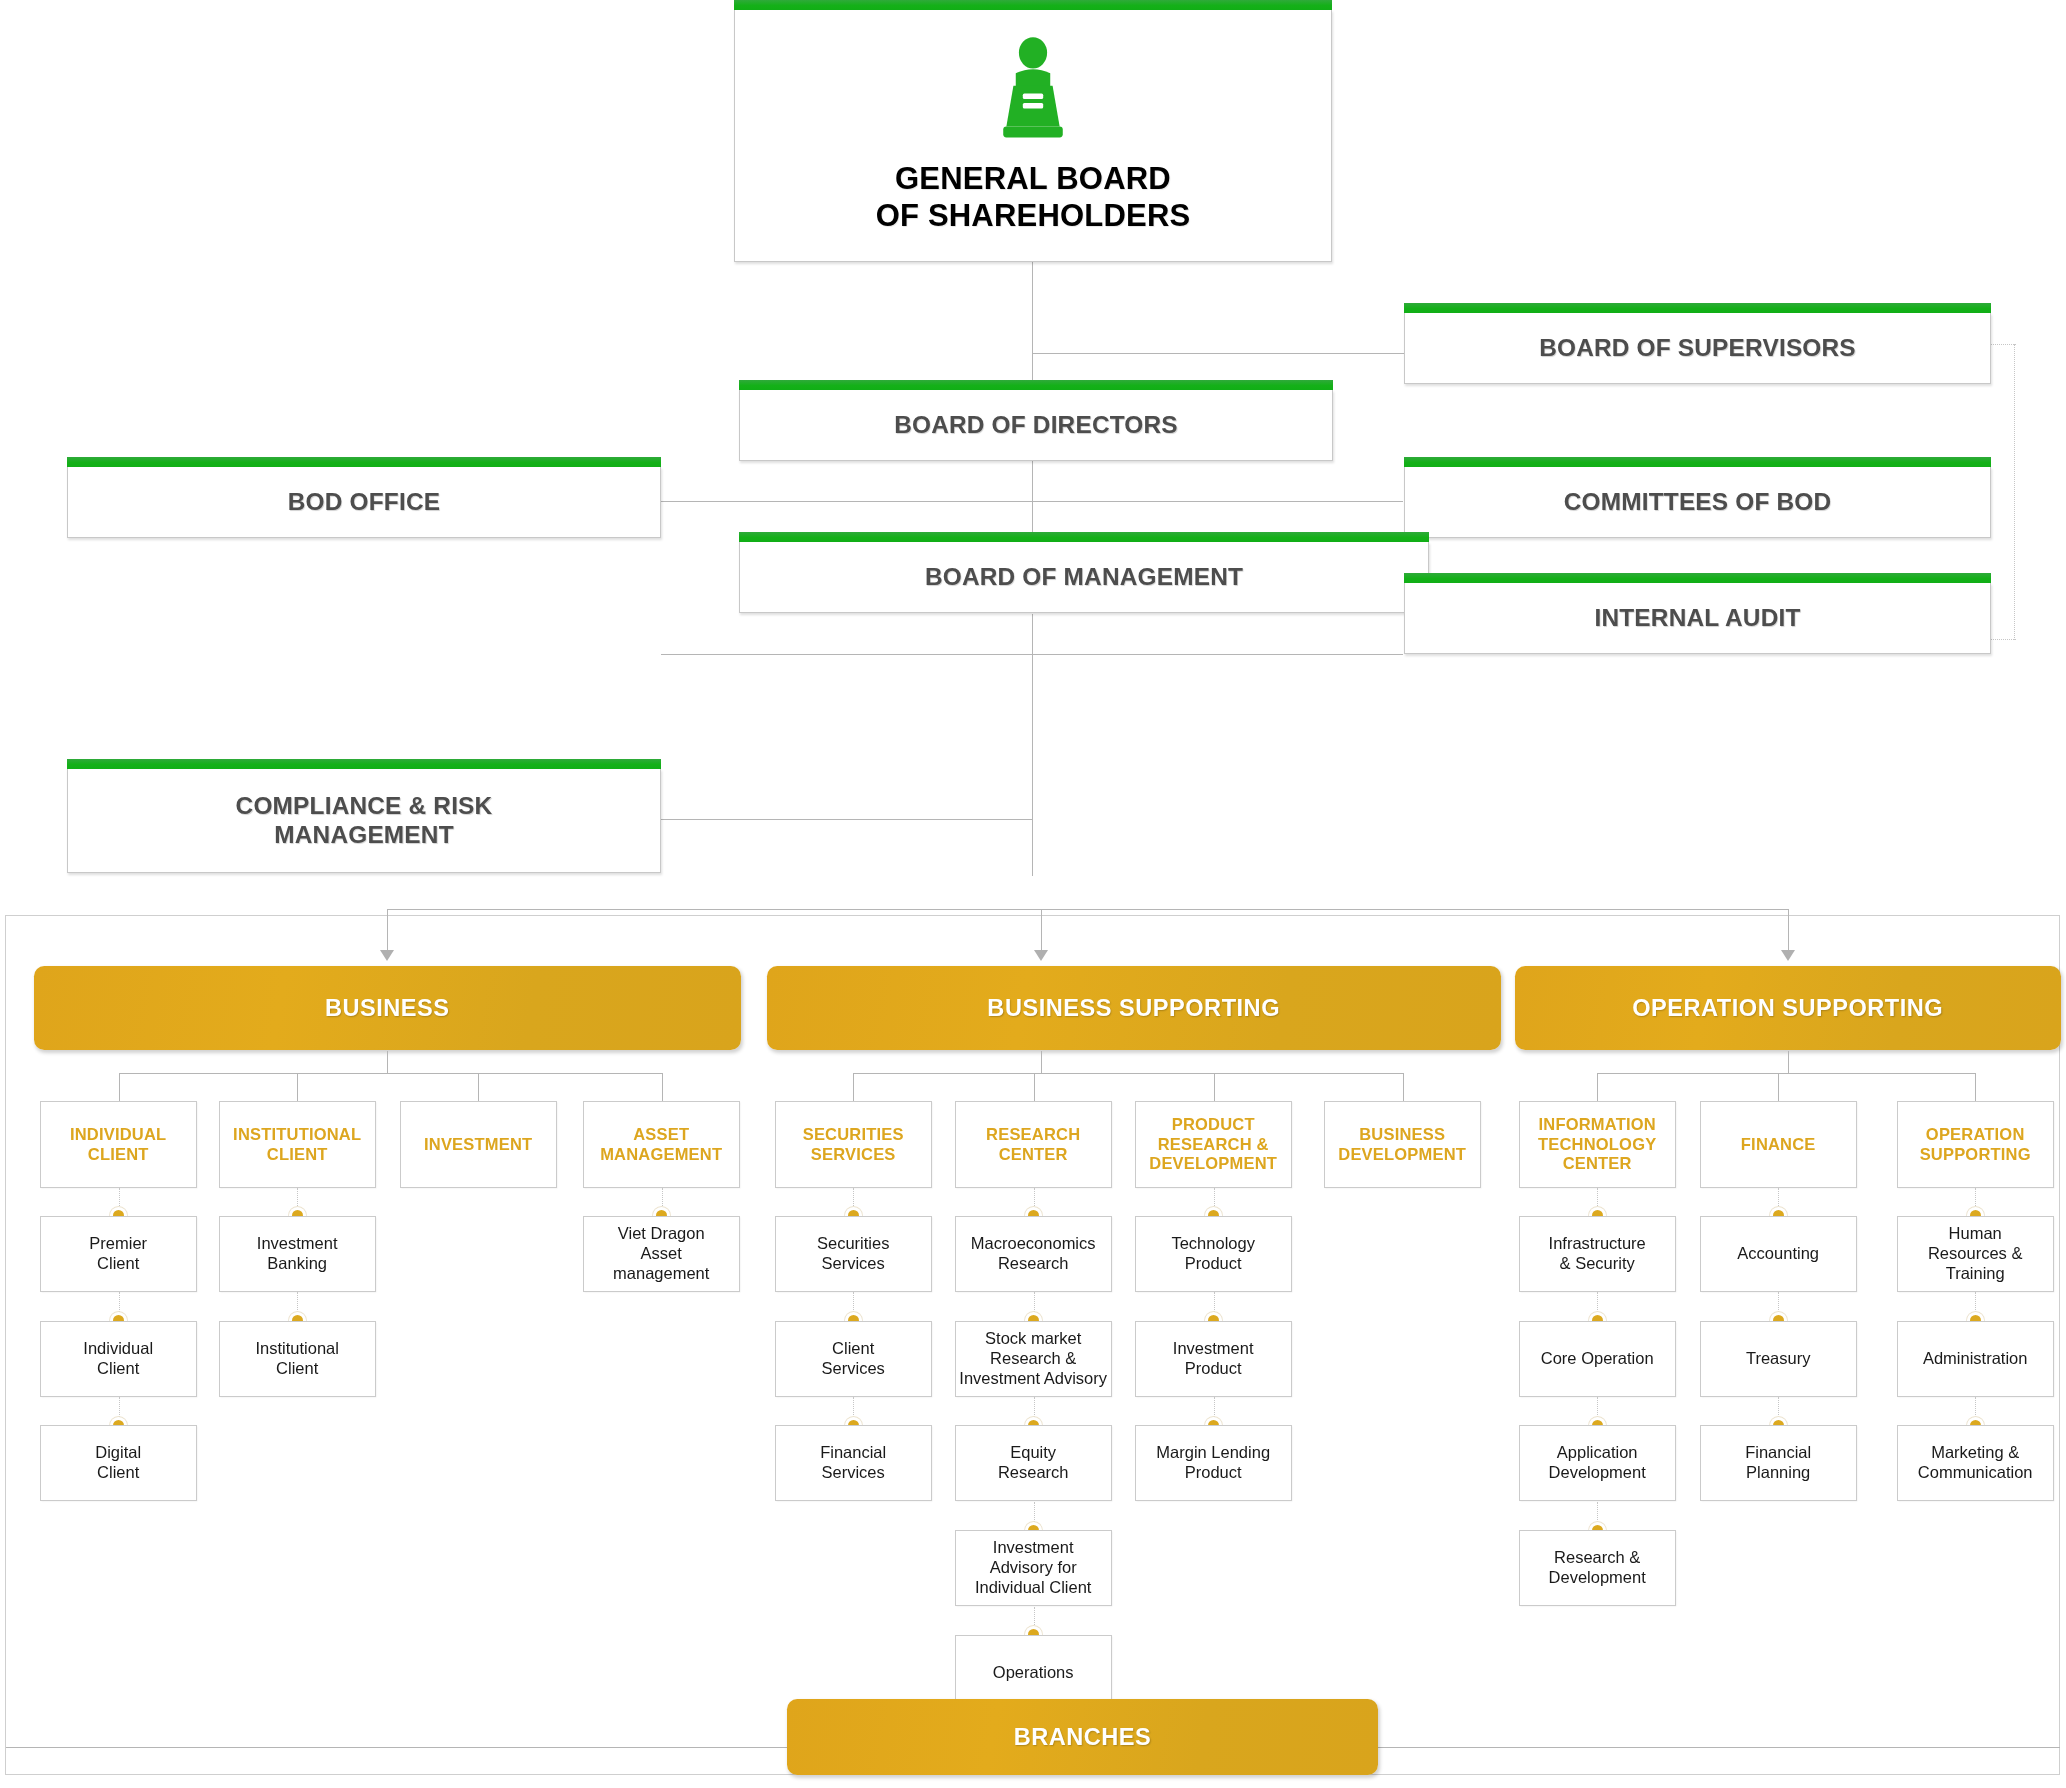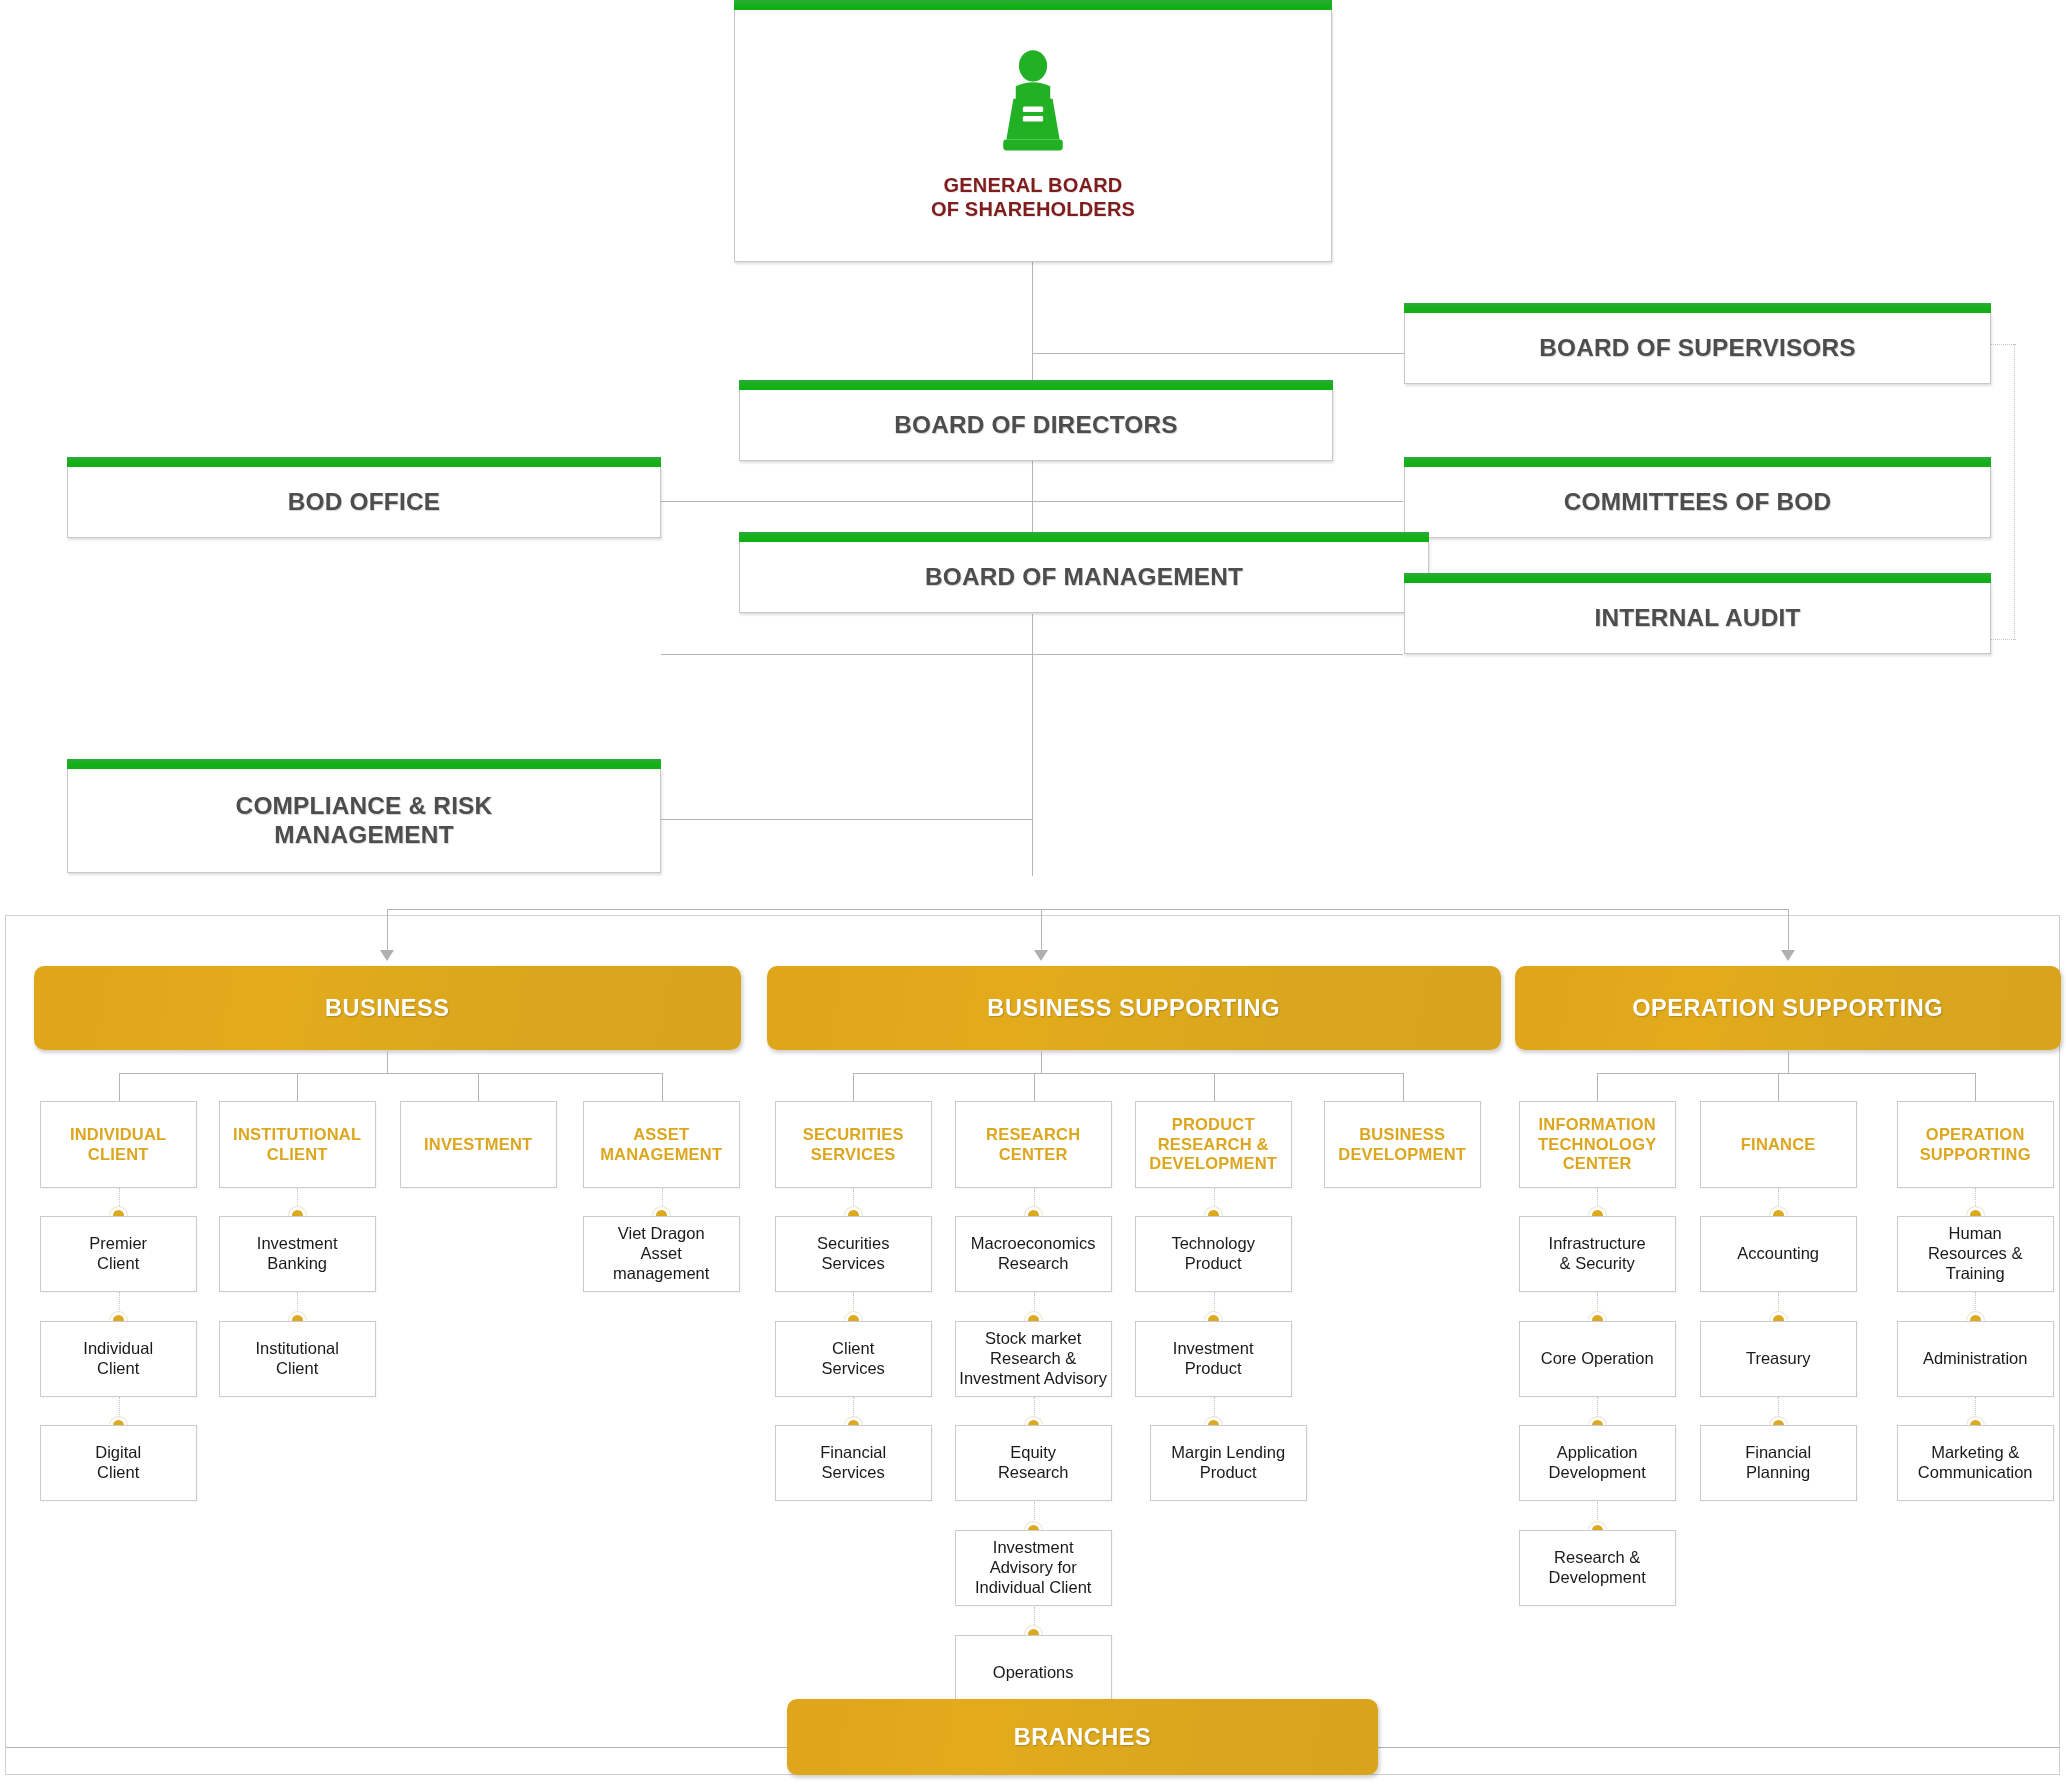--- a/index.html
+++ b/index.html
@@ -43,22 +43,22 @@
   .gbox .glabel {
     font-weight: bold;
     color: #4d4d4d;
     letter-spacing: 0.2px;
     line-height: 1.18;
     text-shadow: 0.8px 0.8px 0.8px rgba(0,0,0,0.18);
   }
 
   
   #box-gbs .glabel {
-    color: #7f1d1d;
-    font-size: 20px;
+    color: #000000;
+    font-size: 31px;
     text-shadow: 0.8px 0.8px 0.8px rgba(0,0,0,0.10);
   }
   #box-gbs { flex-direction: column; }
   .podium-icon { margin-bottom: 11px; }
 
   .lvl-label { font-size: 24.4px; }
 
   
   .ln { position: absolute; background: #b5b5b5; }
   .ln.h { height: 0.8px; }
@@ -403,21 +403,21 @@
     <div class="leafbox" style="left:1129px; top:300px; width:157px; height:76px;">
       <span>Technology<br>Product</span>
     </div>
     <div class="dotline-v" style="left:1208px; top:376px; height:28px;"></div>
     <div class="dot" style="left:1202px; top:399px;"></div>
     <div class="leafbox" style="left:1129px; top:405px; width:157px; height:76px;">
       <span>Investment<br>Product</span>
     </div>
     <div class="dotline-v" style="left:1208px; top:481px; height:28px;"></div>
     <div class="dot" style="left:1202px; top:504px;"></div>
-    <div class="leafbox" style="left:1129px; top:509px; width:157px; height:76px;margin-left:15px;">
+    <div class="leafbox" style="left:1129px; top:509px; width:157px; height:76px;">
       <span class="tight">Margin Lending<br>Product</span>
     </div>
 
     <div class="ln h" style="left:1591px; top:157px; width:378px;"></div>
     <div class="ln v" style="left:1591px; top:157px; height:28px;"></div>
     <div class="ln v" style="left:1772px; top:157px; height:28px;"></div>
     <div class="ln v" style="left:1969px; top:157px; height:28px;"></div>
     <div class="ln v" style="left:1782px; top:135px; height:22px;"></div>
 
     <div class="headbox" style="left:1513px; top:185px; width:157px; height:87px;">

